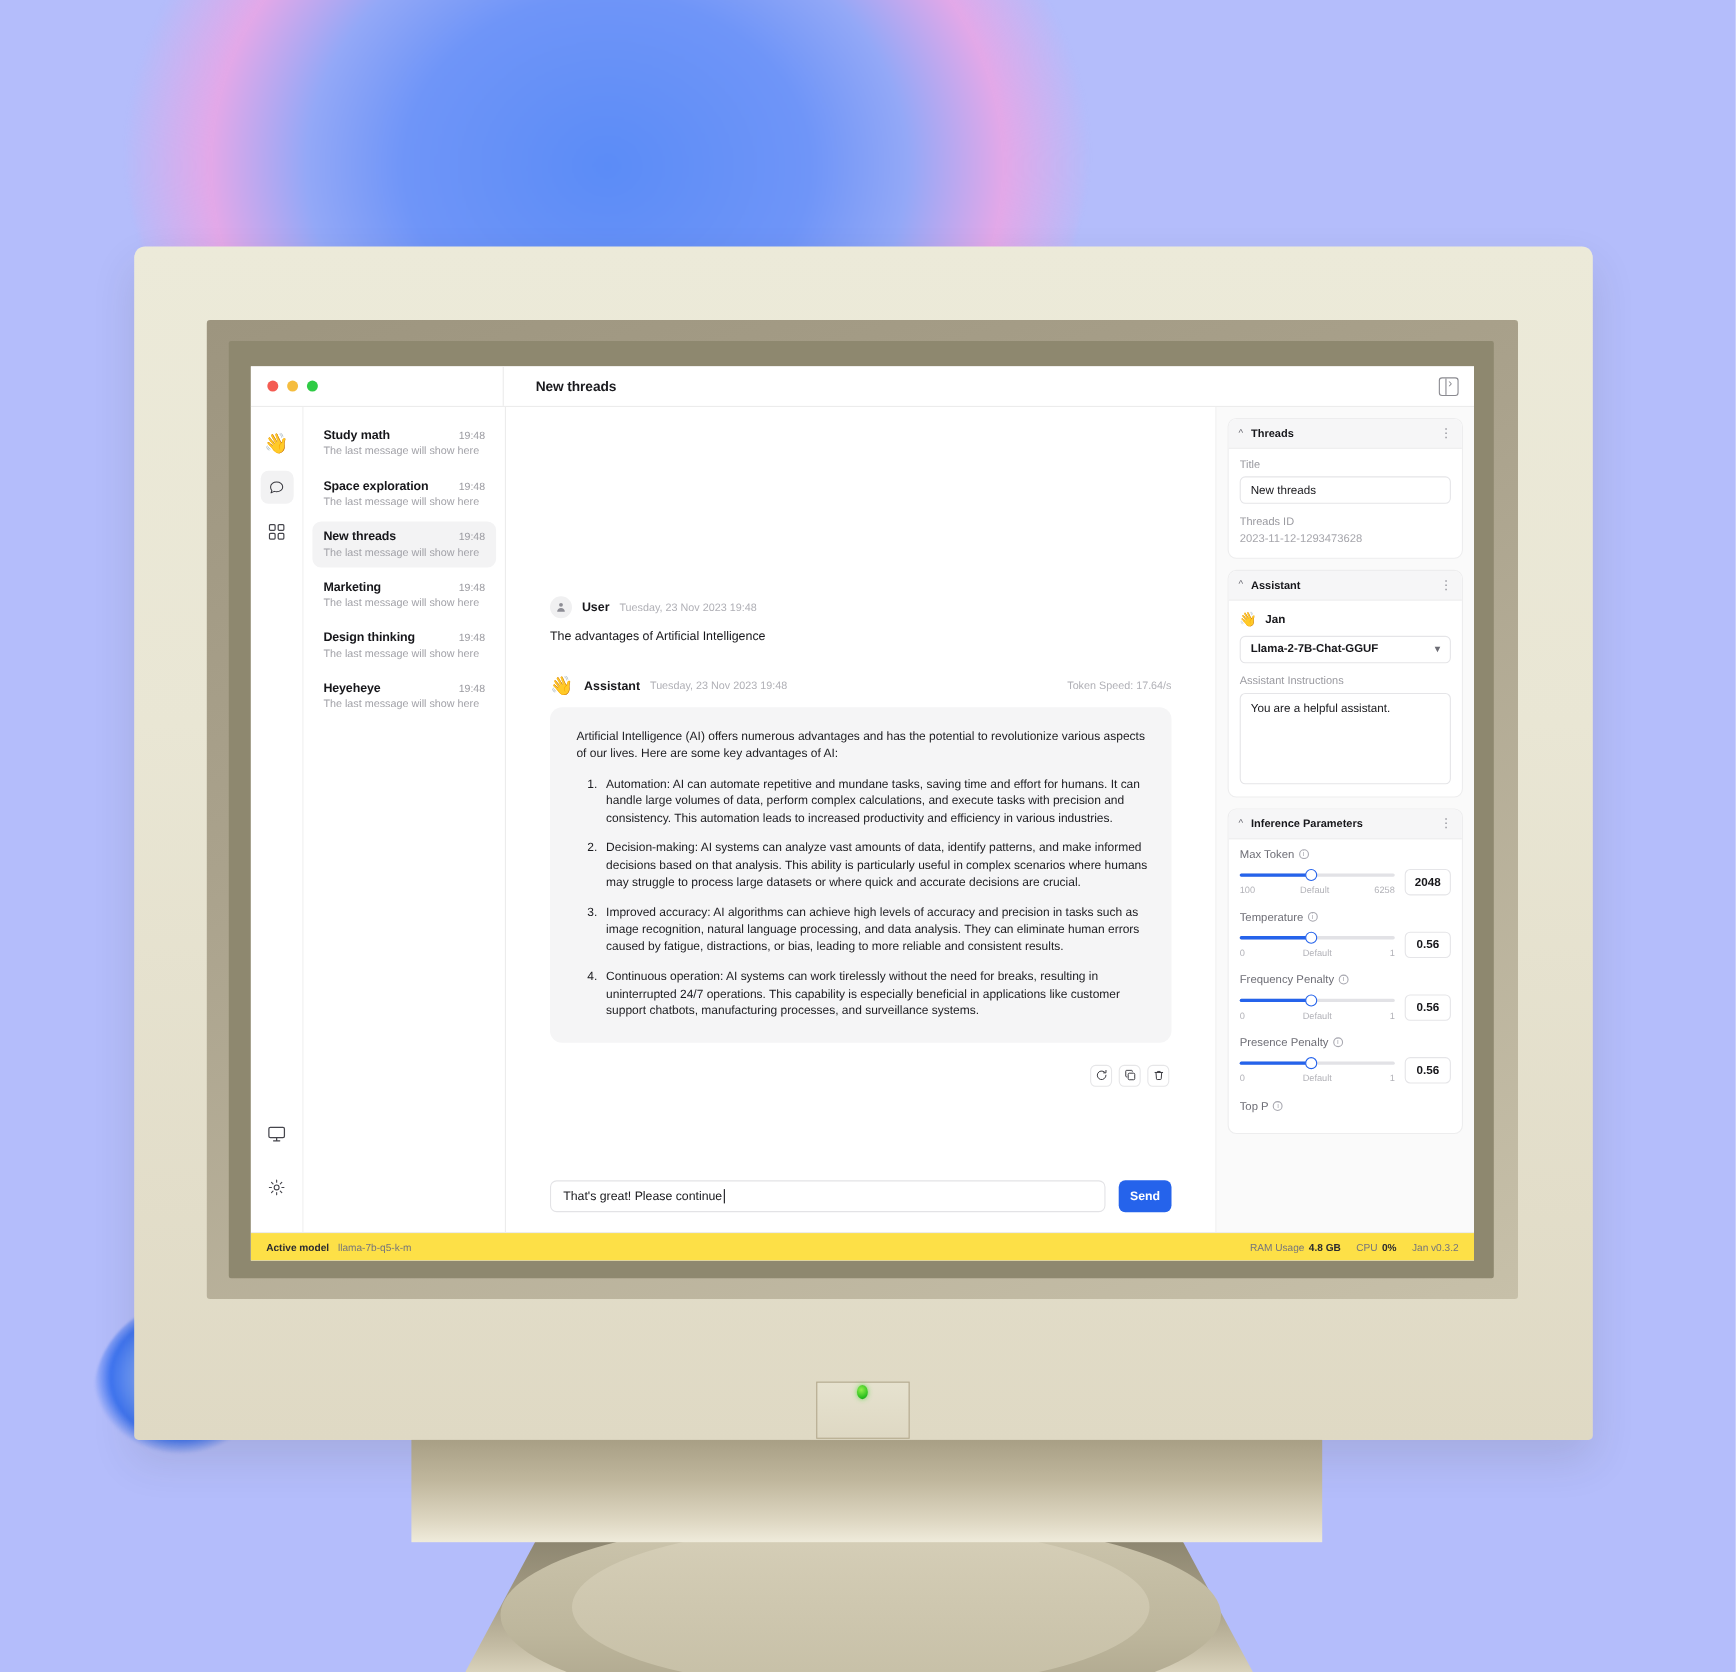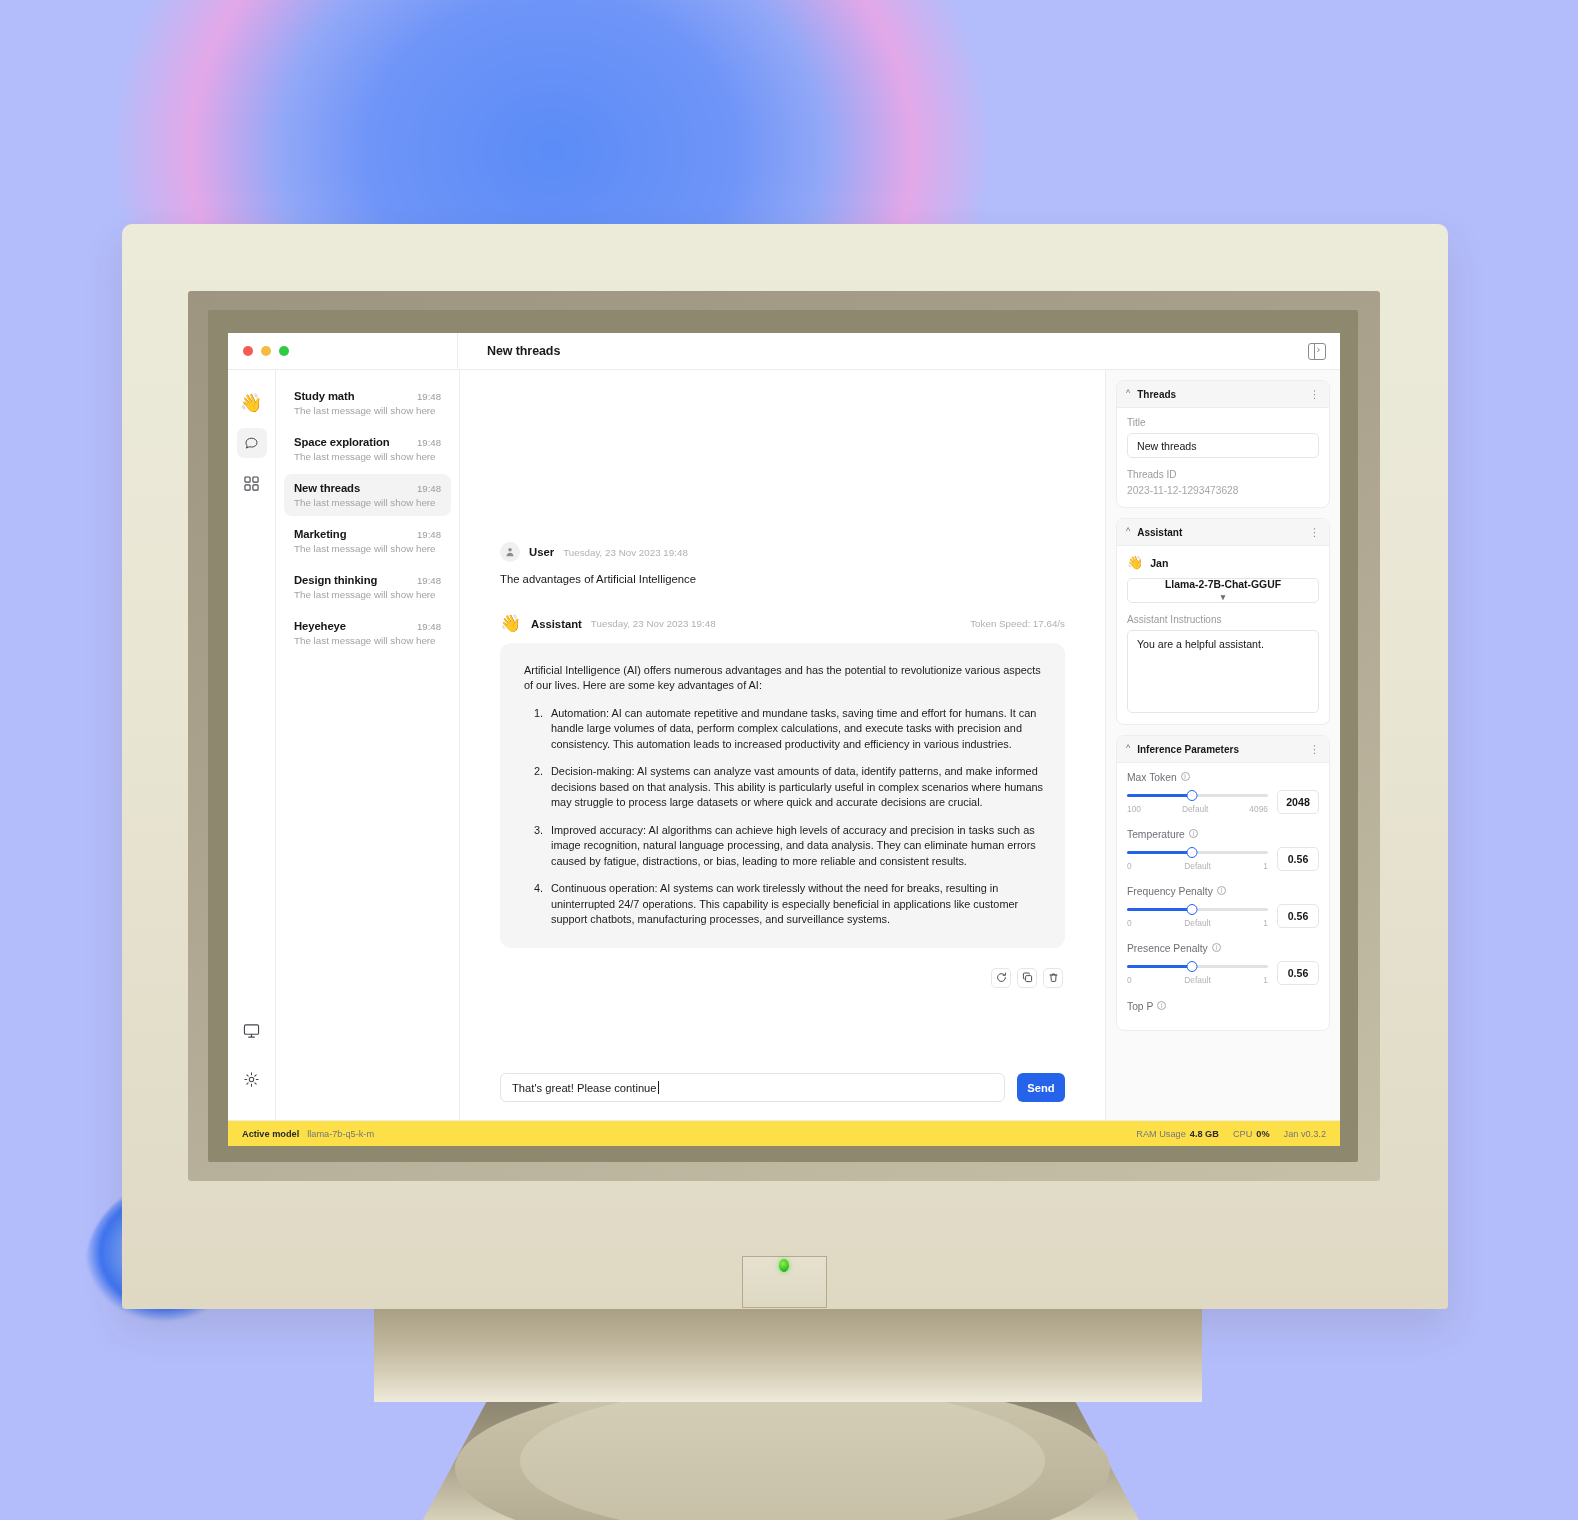--- a/index.html
+++ b/index.html
@@ -341,21 +341,20 @@
 
   .assistant-row { display: flex; align-items: center; gap: 7px; margin-bottom: 8px; }
   .assistant-name { font-size: 10.6px; font-weight: bold; color: #17171b; }
   .select-box {
     width: 100%; height: 25px;
     border: 1px solid #e5e5e8; border-radius: 5px;
     padding: 0 9px;
     font-size: 10.4px; font-weight: bold; color: #17171b;
     display: flex; align-items: center; justify-content: space-between;
     background: #fff;
-    flex-direction: column;
   }
   .select-arrows { font-size: 9px; color: #6c6c74; line-height: 1; }
   .textarea-box {
     width: 100%; height: 83px;
     border: 1px solid #e5e5e8; border-radius: 5px;
     padding: 7px 9px;
     font-size: 10.6px; color: #17171b;
     background: #fff;
   }
 
@@ -641,21 +640,21 @@
               </div>
               <div class="param-row">
                 <div class="slider-wrap">
                   <div class="slider-track">
                     <div class="slider-fill" style="width:46%;"></div>
                     <div class="slider-thumb" style="left:46%;"></div>
                   </div>
                   <div class="slider-scale">
                     <span>100</span>
                     <span>Default</span>
-                    <span>4096</span>
+                    <span>6258</span>
                   </div>
                 </div>
                 <div class="num-box">2048</div>
               </div>
             </div>
 
             <div class="param">
               <div class="param-label">
                 <span>Temperature</span>
                 <i class="info-i">i</i>

